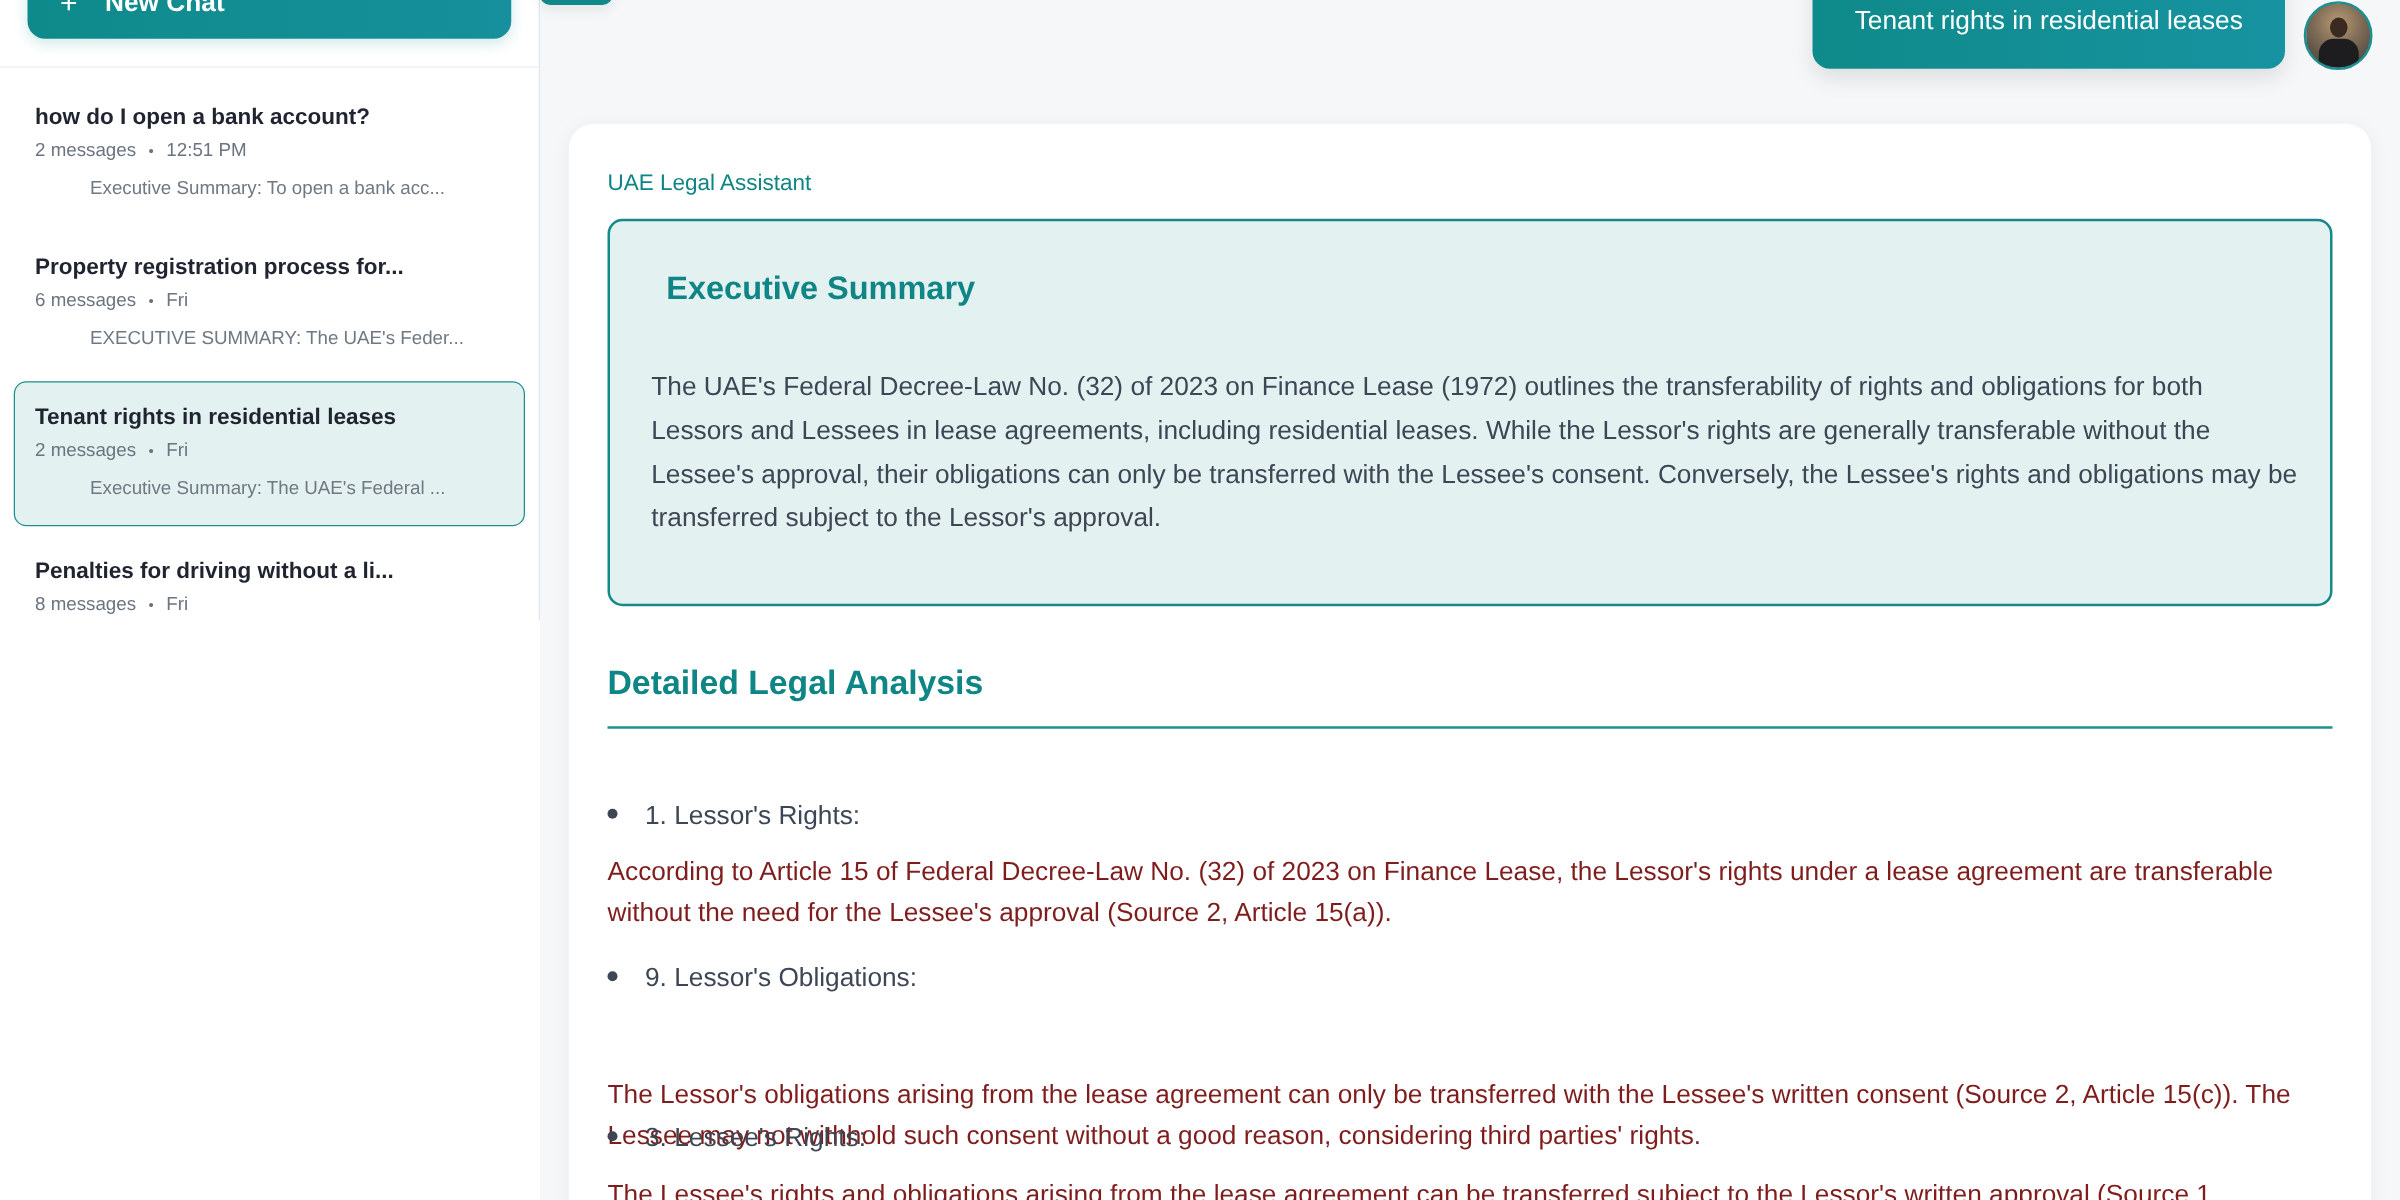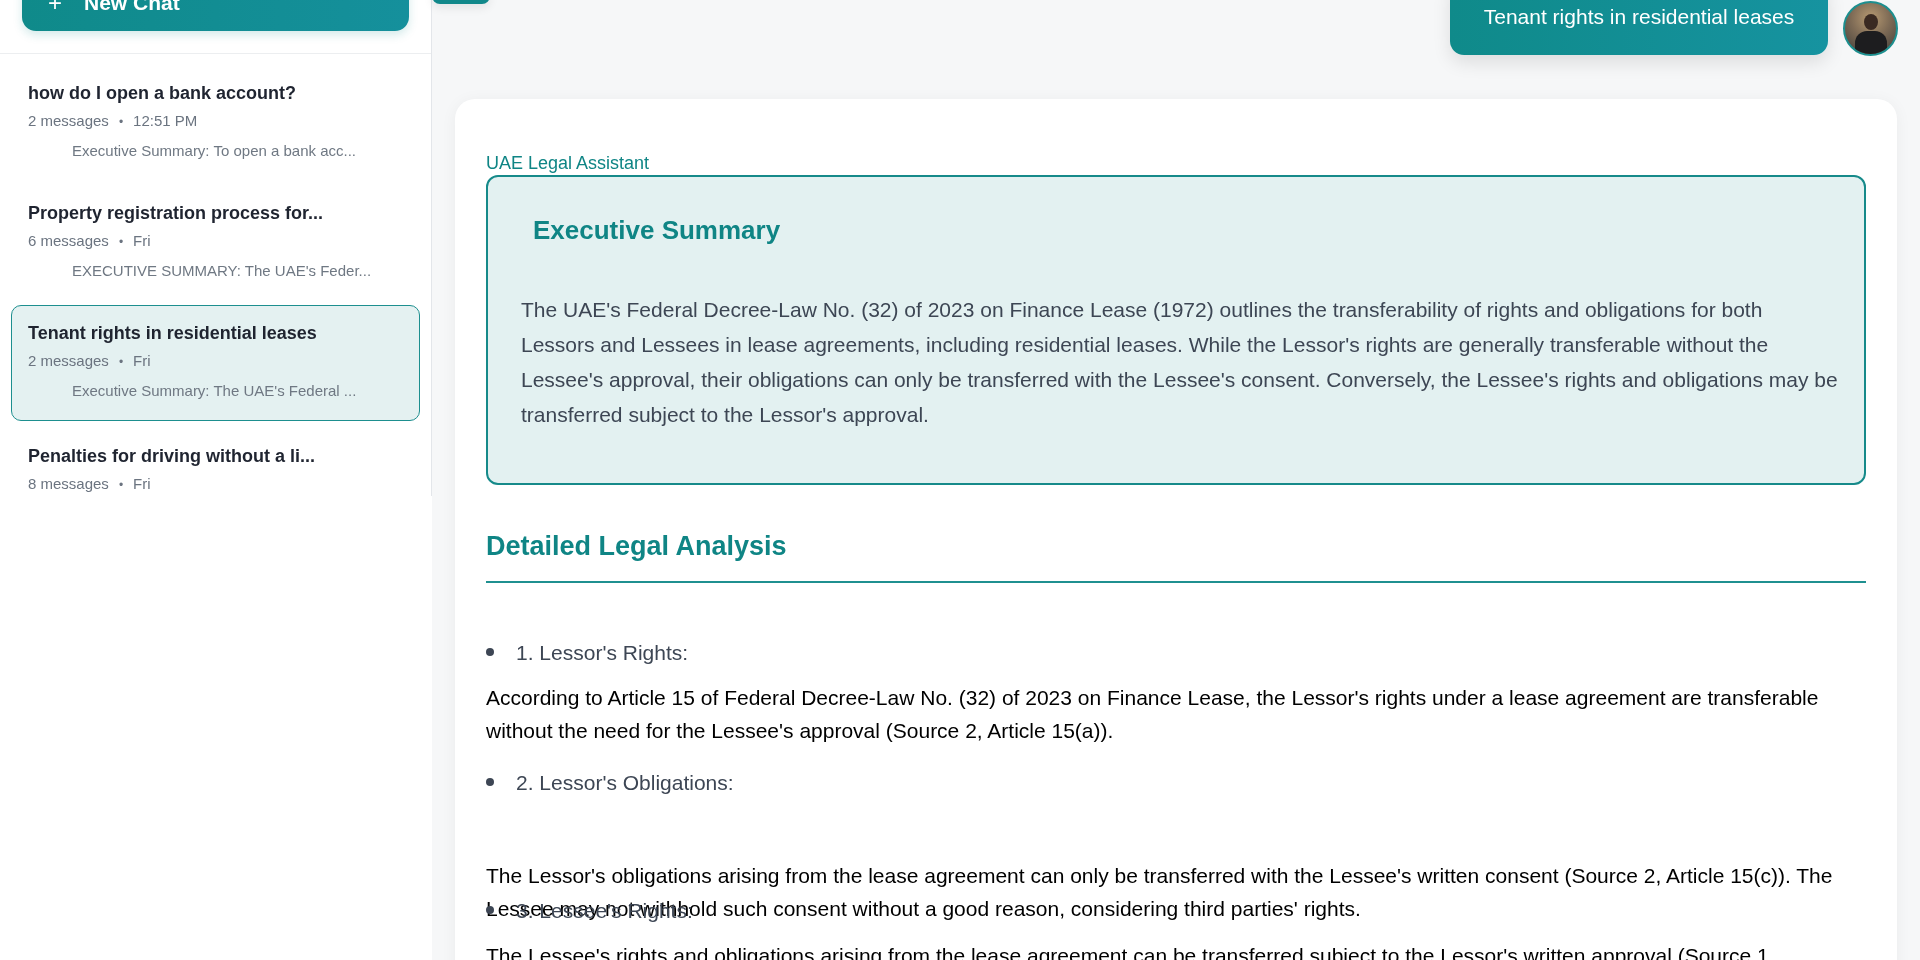--- a/index.html
+++ b/index.html
@@ -84,21 +84,21 @@
       position: absolute; left: 10px; top: 28px; width: 32px; height: 30px; border-radius: 12px 12px 0 0;
       background: #1d1d1f;
     }
 
     .card {
       position: absolute; left: 455px; top: 99px; width: 1442px; height: 900px;
       background: #ffffff; border-radius: 20px;
       box-shadow: 0 2px 16px rgba(0,0,0,0.05);
     }
     .assistant-label {
-      position: absolute; left: 31px; top: 54px; font-size: 18px; color: #0f8585; font-weight: normal;
+      position: absolute; left: 31px; top: 37px; font-size: 18px; color: #0f8585; font-weight: normal;
     }
     .summary-box {
       position: absolute; left: 31px; top: 76px; width: 1380px; height: 310px;
       border: 2px solid #168a8a; border-radius: 12px; background: #e3f1f1;
     }
     .summary-title {
       position: absolute; left: 33px; top: 38px; font-size: 26px; font-weight: bold; color: #0f8585; margin-left: 12px;
     }
     .summary-text {
       position: absolute; left: 33px; top: 115px; width: 1320px;
@@ -108,21 +108,21 @@
       position: absolute; left: 31px; top: 432px; font-size: 27px; font-weight: bold; color: #0f8585;
     }
     .analysis-rule {
       position: absolute; left: 31px; top: 482px; width: 1380px; height: 2px; background: #1f9090;
     }
     .bullet {
       position: absolute; left: 31px; font-size: 21px; color: #3d4654; white-space: nowrap;
     }
     .bullet .b-dot { display: inline-block; width: 8px; height: 8px; border-radius: 50%; background: #3d4654; margin: 0 22px 4px 0; vertical-align: middle; }
     .para {
-      position: absolute; left: 31px; width: 1380px; font-size: 21px; line-height: 33px; color: #000000;
+      position: absolute; left: 31px; width: 1380px; font-size: 21px; line-height: 33px; color: #7f1d1d;
     }
   </style>
 </head>
 <body>
 
 <aside class="sidebar">
   <div class="sidebar-panel">
     <div class="new-chat-btn">
       <span class="plus">+</span>
       <span>New Chat</span>
@@ -183,21 +183,21 @@
 
   <div class="analysis-title">Detailed Legal Analysis</div>
   <div class="analysis-rule"></div>
 
   <div class="bullet" style="top:542px;">
     <span class="b-dot"></span><span>1. Lessor's Rights:</span>
   </div>
   <div class="para" style="top:582px;">According to Article 15 of Federal Decree-Law No. (32) of 2023 on Finance Lease, the Lessor's rights under a lease agreement are transferable without the need for the Lessee's approval (Source 2, Article 15(a)).</div>
 
   <div class="bullet" style="top:672px;">
-    <span class="b-dot"></span><span>2. Lessor's Obligations:</span>
+    <span class="b-dot"></span><span>9. Lessor's Obligations:</span>
   </div>
   <div class="para" style="top:712px;margin-top:48px;">The Lessor's obligations arising from the lease agreement can only be transferred with the Lessee's written consent (Source 2, Article 15(c)). The Lessee may not withhold such consent without a good reason, considering third parties' rights.</div>
 
   <div class="bullet" style="top:800px;">
     <span class="b-dot"></span><span>3. Lessee's Rights:</span>
   </div>
   <div class="para" style="top:840px;">The Lessee's rights and obligations arising from the lease agreement can be transferred subject to the Lessor's written approval (Source 1</div>
 </section>
 
 </body></html>

